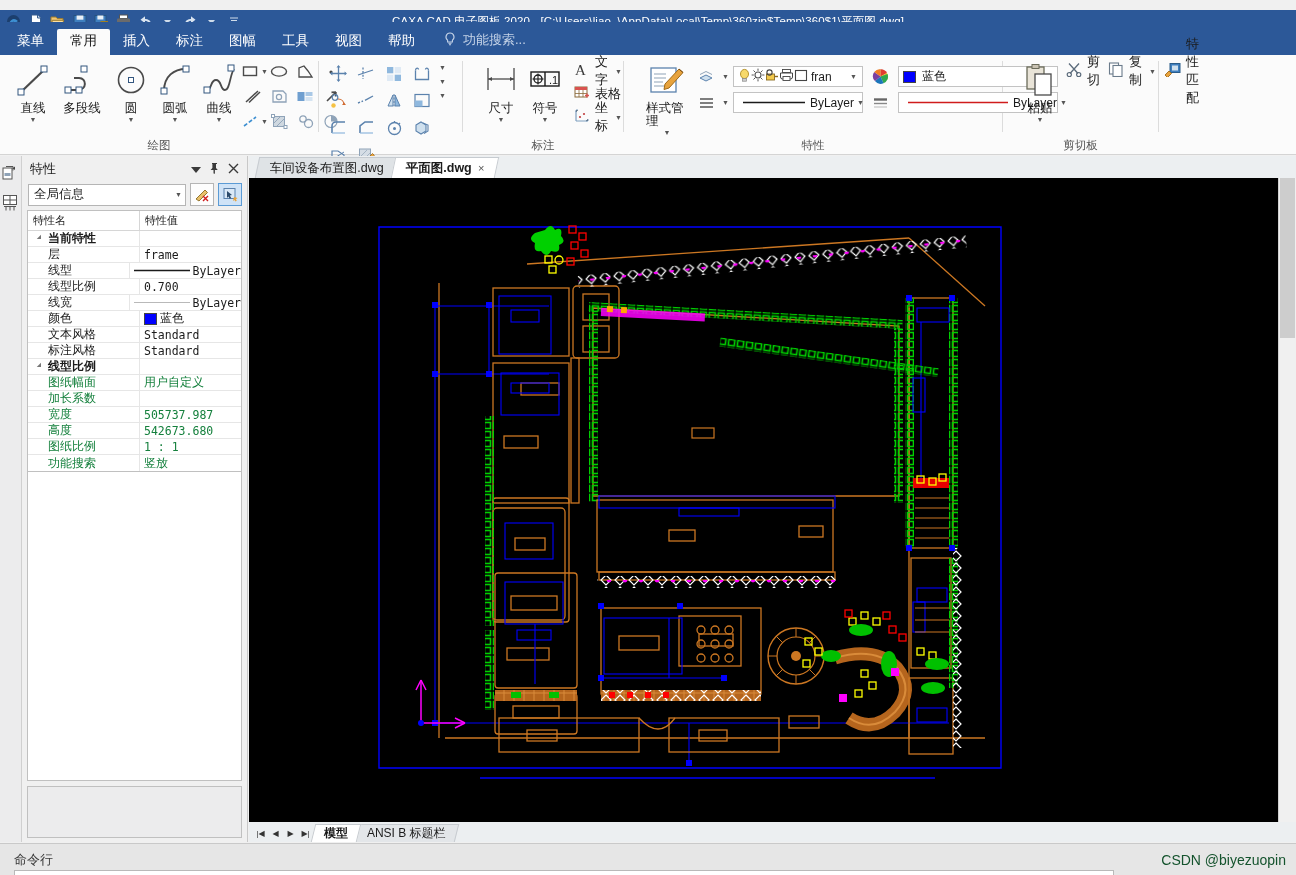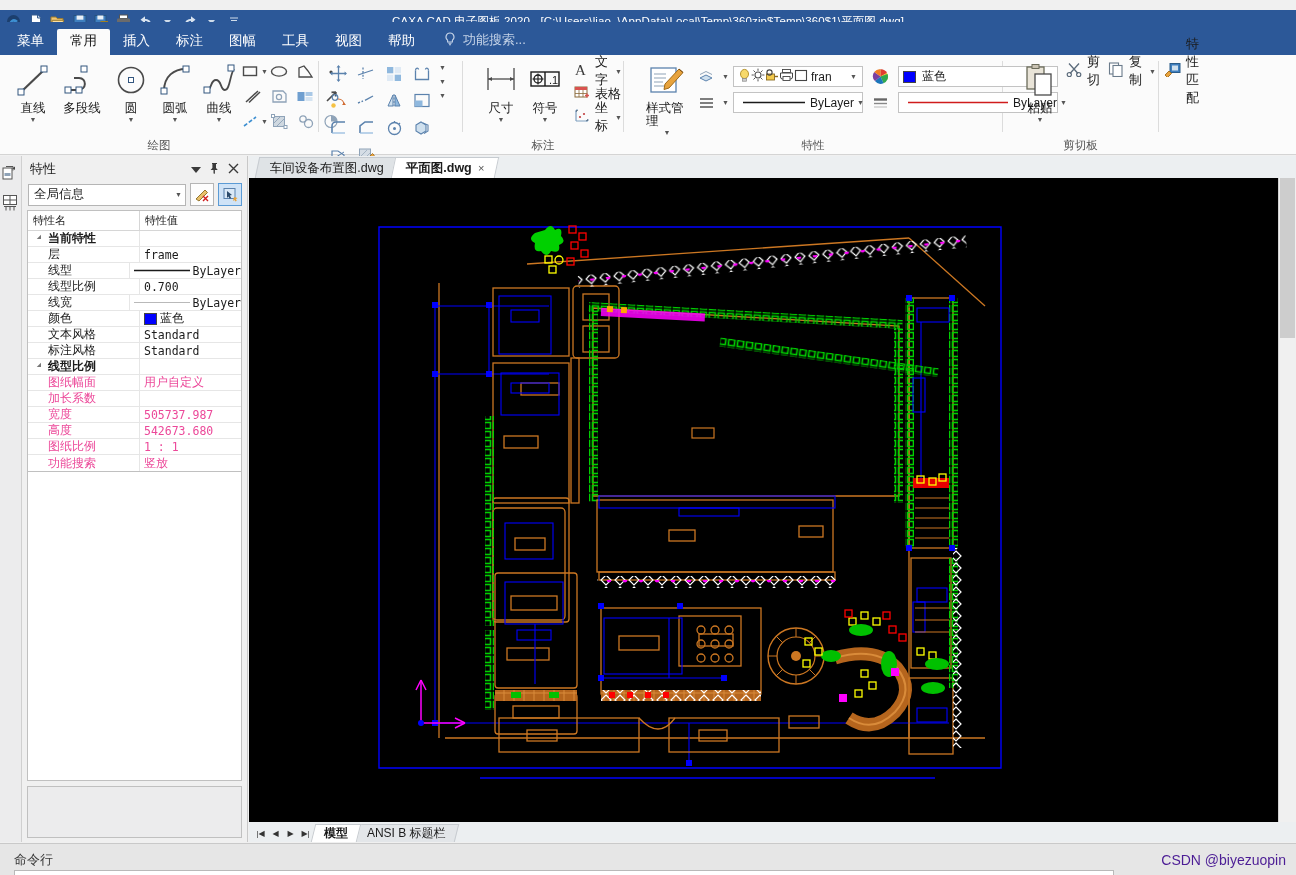--- a/index.html
+++ b/index.html
@@ -142,21 +142,21 @@
   }
   .pt-row .v {
     flex: 1; font-size: 11.5px; padding-left: 4px; color: #1b1b1b;
     font-family: "DejaVu Sans Mono", monospace; height: 100%;
     display: flex; align-items: center; gap: 3px;
   }
   .pt-row.group .k {
     font-weight: bold; padding-left: 10px; font-family: "Liberation Sans", sans-serif;
     font-size: 12px;
   }
-  .pt-row.dim .k, .pt-row.dim .v { color: #ec4899; }
+  .pt-row.dim .k, .pt-row.dim .v { color: #15803d; }
   .tri { display:inline-block; width:0; height:0; border:3.5px solid transparent; border-left-color:#777; margin-right:4px; transform: rotate(45deg); }
   .ptable-fill { margin: 0 5px; border: 1px solid #c0c0c0; border-top: none; background: #fff; flex: 1; }
   .ptable-bottom { height: 52px; margin: 5px 5px 4px; border: 1px solid #c0c0c0; background: #ececed; }
 
   
   .docbar {
     position: absolute; left: 249px; top: 156px; width: 1047px; height: 22px;
     background: #eceff1; display: flex; align-items: flex-end; padding-left: 8px;
   }
   .dtab {
@@ -197,21 +197,21 @@
   .cmdarea {
     position: absolute; left: 0; top: 843px; width: 1296px; height: 32px;
     background: #e6e6e6; border-top: 1px solid #c9c9c9;
   }
   .cmd-label { position: absolute; left: 14px; top: 7px; font-size: 13px; color: #3a3a3a; }
   .cmd-input {
     position: absolute; left: 14px; top: 26px; width: 1100px; height: 16px;
     background: #fff; border: 1px solid #b9b9b9;
   }
   .watermark {
-    position: absolute; right: 10px; top: 8px; font-size: 14px; color: #4c1d95;
+    position: absolute; right: 10px; top: 8px; font-size: 14px; color: #14532d;
   }
   .canvas svg { display: block; }
 </style>
 </head>
 <body>
 
 <div class="titlebar">
   <div class="qat">
     <span class="qat-ico">
       <svg width="15" height="15" viewBox="0 0 15 15">

